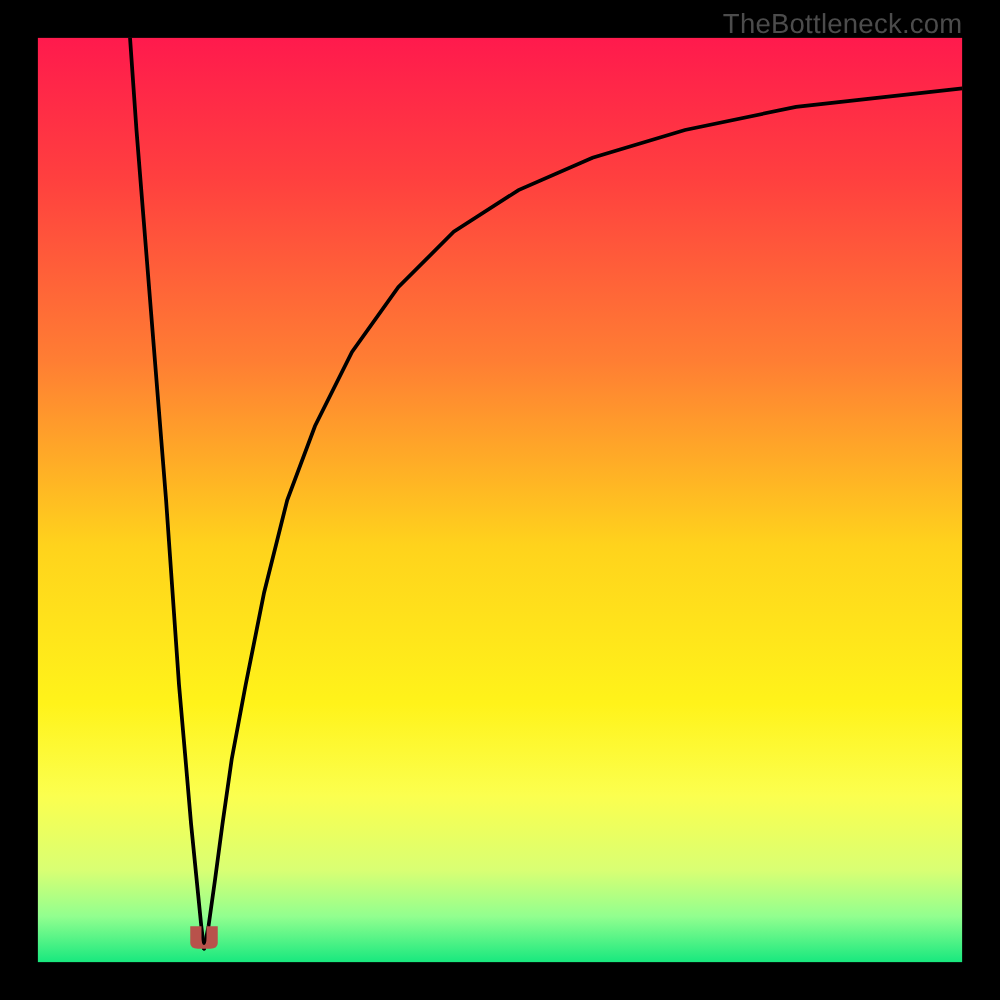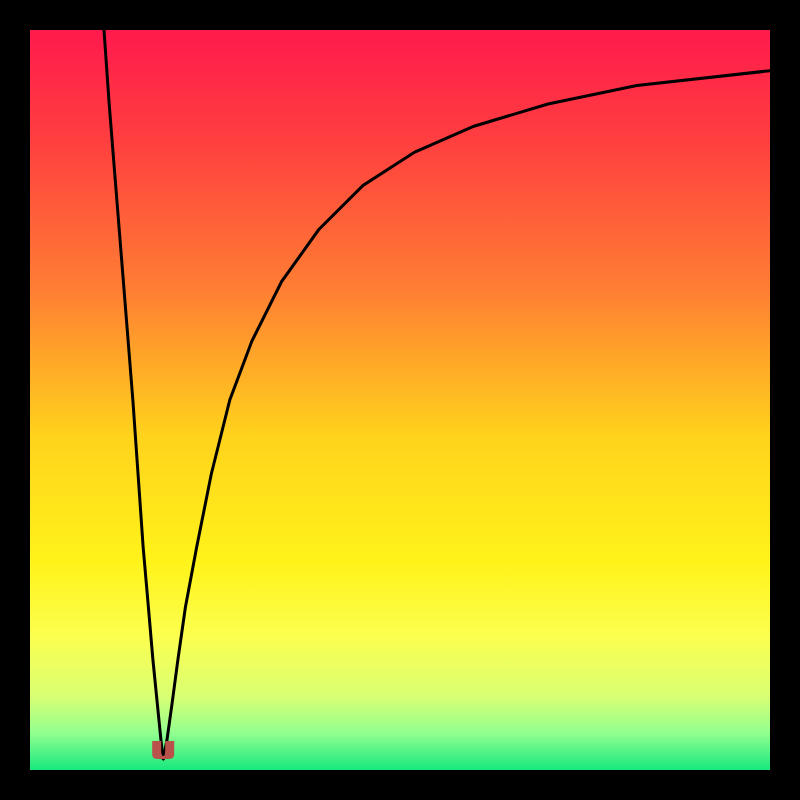--- a/index.html
+++ b/index.html
@@ -37,20 +37,21 @@
     font-weight: 500;
     color: #4c4c4c;
     letter-spacing: 0.2px;
   }
 </style>
 </head>
 <body>
 
 <div class="frame">
 
+  <div class="watermark">TheBottleneck.com</div>
 
   <div class="plot">
     <svg id="chart-svg" width="740" height="740" viewBox="0 0 740 740">
       <defs>
         <linearGradient id="bg-grad" x1="0" y1="0" x2="0" y2="1">
             <stop offset="0%" stop-color="#ff1a4d"></stop>
             <stop offset="15%" stop-color="#ff3f3f"></stop>
             <stop offset="35%" stop-color="#ff7e33"></stop>
             <stop offset="55%" stop-color="#ffd31c"></stop>
             <stop offset="72%" stop-color="#fff31a"></stop>

